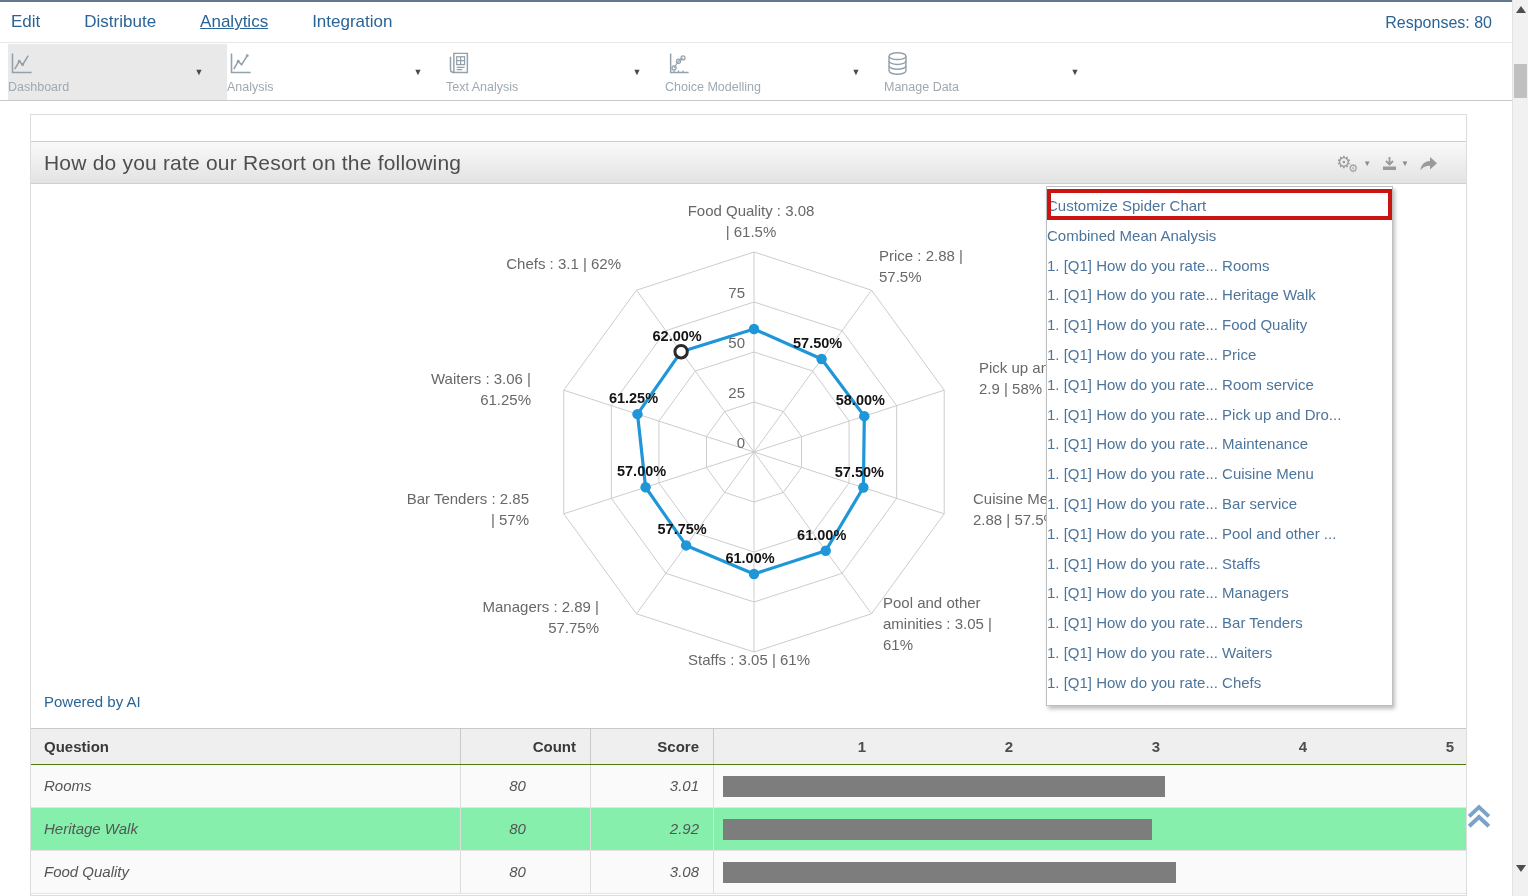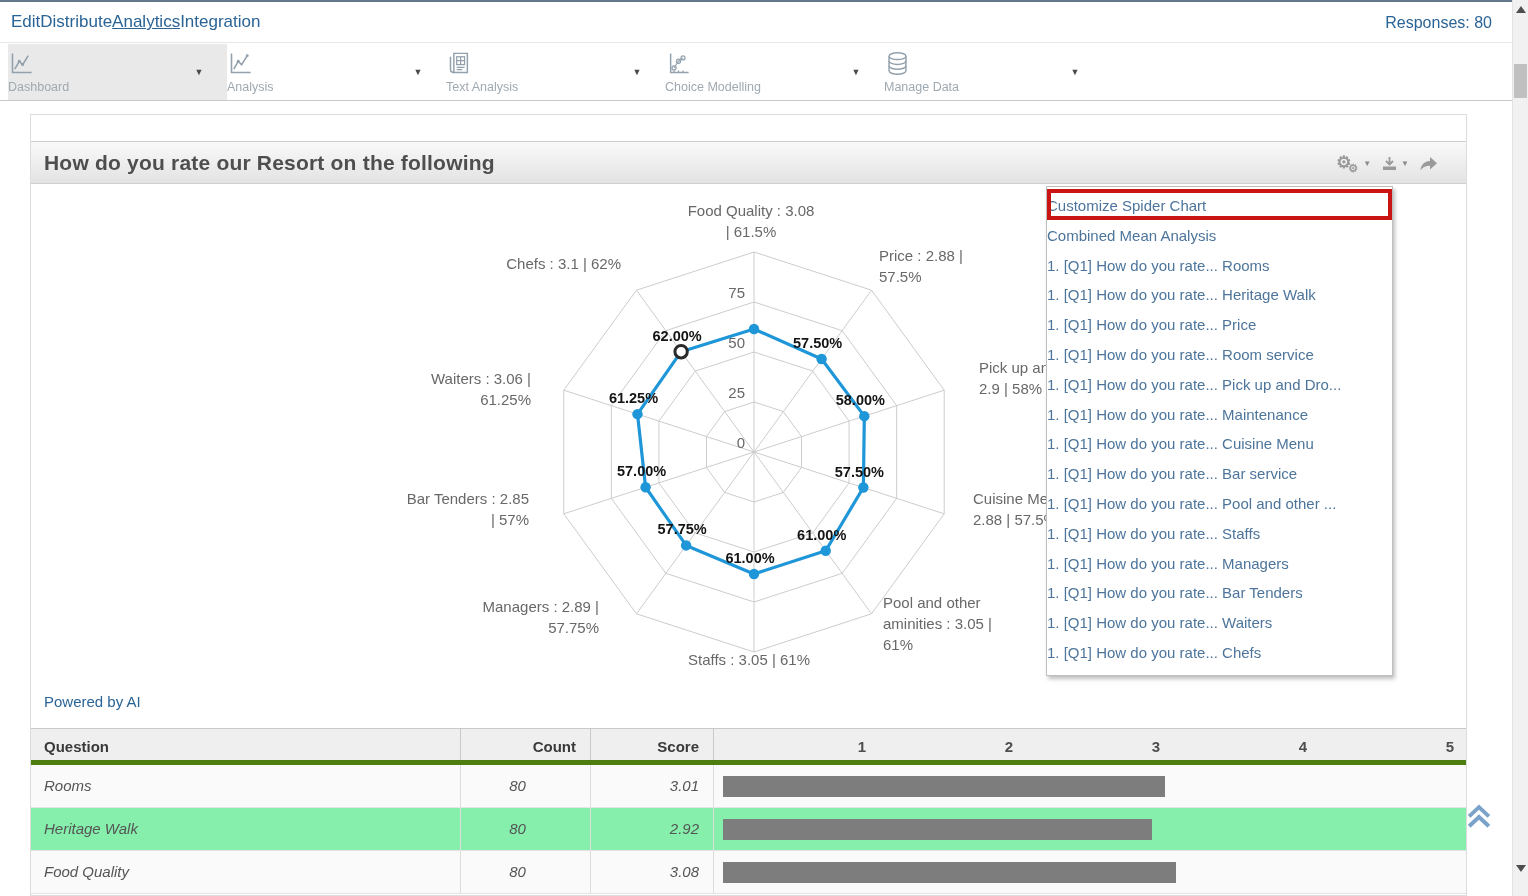--- a/index.html
+++ b/index.html
@@ -25,42 +25,42 @@
   .tab-label { font-size:12.5px; color:#9fa9b1; margin-top:3px; }
   .tab-caret { width:56px; display:flex; align-items:center; justify-content:center; cursor:pointer; }
   .caret-glyph { font-size:9px; color:#4a4a4a; }
 
   
   .card { position:absolute; left:30px; top:114px; width:1437px; height:782px; background:#fff;
           border:1px solid #dcdcdc; }
   .widget-header { position:absolute; left:0; top:26px; width:100%; height:43px;
                    background:linear-gradient(#f9f9f9,#e3e3e3);
                    border-top:1px solid #cfcfcf; border-bottom:1px solid #cfcfcf;
-                   display:flex; align-items:center;font-weight:bold; }
+                   display:flex; align-items:center; }
   .widget-title { font-size:21px; color:#4e4e4e; padding-left:13px; letter-spacing:.2px; }
   .widget-icons { position:absolute; right:27px; top:0; height:43px; display:flex; align-items:center; gap:10px; }
   .wicon-group { display:flex; align-items:center; gap:3px; cursor:pointer; }
   .gear-wrap { position:relative; width:24px; height:22px; display:inline-block; }
   .gear { position:absolute; color:#9a9a9a; line-height:1; }
   .g1 { font-size:17px; left:0; top:1px; }
   .g2 { font-size:11px; left:12px; top:10px; }
   .wcaret { font-size:8px; color:#8a8a8a; }
 
   
   .chart-svg { position:absolute; left:0; top:69px; width:1437px; height:507px; }
   .ax-label { font-family:"Liberation Sans",sans-serif; font-size:15px; fill:#686868; }
   .tick-label { font-family:"Liberation Sans",sans-serif; font-size:15px; fill:#686868; }
   .pt-label { font-family:"Liberation Sans",sans-serif; font-size:14.5px; font-weight:bold; fill:#141414; }
 
   .powered { position:absolute; left:13px; top:578px; font-size:15px; color:#2a6496; cursor:pointer; }
 
   
   .table { position:absolute; left:0; top:613px; width:100%; }
   .thead { display:flex; height:37px; background:#efefef; border-top:1px solid #c9c9c9;
-           border-bottom:5px solid #4d7c0f; font-weight:bold; font-size:15px; color:#3a3a3a;justify-content:space-between; }
+           border-bottom:1px solid #4d7c0f; font-weight:bold; font-size:15px; color:#3a3a3a;justify-content:space-between; }
   .th { line-height:35px; }
   .th-q { width:430px; padding-left:13px; border-right:1px solid #c9c9c9; }
   .th-count { width:130px; text-align:right; padding-right:14px; border-right:1px solid #c9c9c9; }
   .th-score { width:123px; text-align:right; padding-right:14px; border-right:1px solid #c9c9c9; }
   .th-scale { flex:1; display:flex; padding-left:5px; }
   .scale-tick { width:147px; text-align:right; font-weight:bold; color:#4e4e4e; line-height:35px; font-size:15px; }
   .trow { display:flex; height:43px; background:#fafafa; border-bottom:1px solid #e4e4e4; font-size:15px; color:#555;font-style:italic; }
   .trow-alt { background:#86efac; }
   .td { line-height:42px; }
   .td-q { width:430px; padding-left:13px; border-right:1px solid #ddd; }
@@ -87,21 +87,21 @@
   .sb-up { top:6px; border-bottom:7px solid #4e4e4e; }
   .sb-down { bottom:24px; border-top:7px solid #4e4e4e; }
   .sb-thumb { position:absolute; left:1px; top:64px; width:13px; height:34px; background:#c0c0c0; }
 </style>
 </head>
 <body>
 
 <div class="topline"></div>
 
 <div class="topnav">
-  <div style="display:flex;">
+  <div style="display:flex;gap:44px;">
       <div class="nav-item">Edit</div>
       <div class="nav-item">Distribute</div>
       <div class="nav-item nav-active">Analytics</div>
       <div class="nav-item">Integration</div>
     </div>
   <div class="responses">Responses: 80</div>
 </div>
 
 <div class="toolbar">
   <div style="display:flex;height:100%;">
@@ -324,20 +324,21 @@
   </div>
 </div>
 
 <div class="menu">
   <div class="menu-highlight" style="border-color: rgb(201, 20, 20);"></div>
   <div>
       <div class="menu-item">Customize Spider Chart</div>
       <div class="menu-item">Combined Mean Analysis</div>
       <div class="menu-item">1. [Q1] How do you rate... Rooms</div>
       <div class="menu-item">1. [Q1] How do you rate... Heritage Walk</div>
+      <div class="menu-item">1. [Q1] How do you rate... Food Quality</div>
       <div class="menu-item">1. [Q1] How do you rate... Price</div>
       <div class="menu-item">1. [Q1] How do you rate... Room service</div>
       <div class="menu-item">1. [Q1] How do you rate... Pick up and Dro...</div>
       <div class="menu-item">1. [Q1] How do you rate... Maintenance</div>
       <div class="menu-item">1. [Q1] How do you rate... Cuisine Menu</div>
       <div class="menu-item">1. [Q1] How do you rate... Bar service</div>
       <div class="menu-item">1. [Q1] How do you rate... Pool and other ...</div>
       <div class="menu-item">1. [Q1] How do you rate... Staffs</div>
       <div class="menu-item">1. [Q1] How do you rate... Managers</div>
       <div class="menu-item">1. [Q1] How do you rate... Bar Tenders</div>

